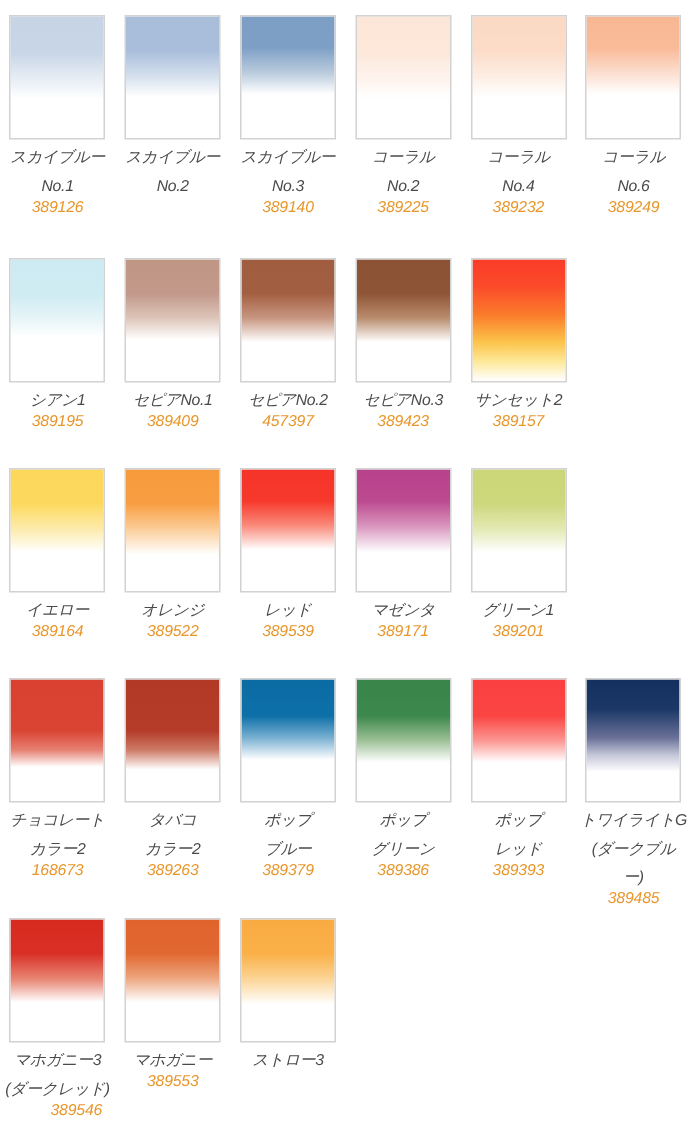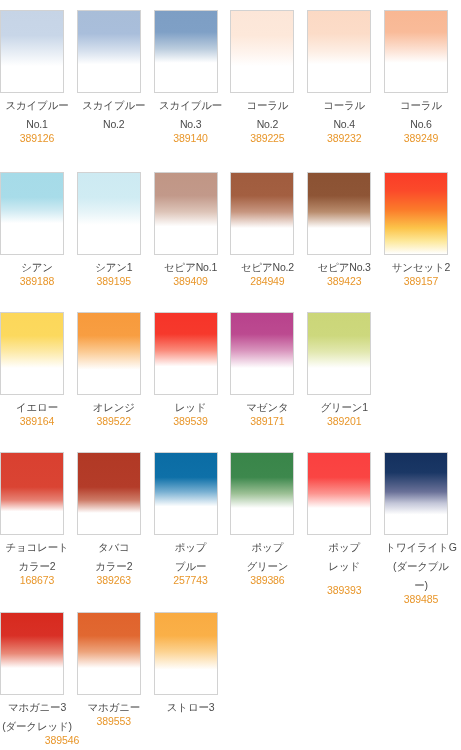--- a/index.html
+++ b/index.html
@@ -18,22 +18,23 @@
     width: 461px;
     padding: 0;
     display: flex;
     flex-wrap: wrap;
     align-content: flex-start;
   }
   .cell {
     width: 76.8px;
     display: flex;
     flex-direction: column;
-    align-items: flex-start;
+    align-items: center;
     padding-top: 10px;
+    font-style: italic;
   }
   .rowgroup {
     display: flex;
     width: 461px;
   }
   .swatch-wrap {
     width: 64px;
     height: 83px;
     position: relative;
   }
@@ -112,45 +113,38 @@
           <div class="swatch" style="background: linear-gradient(rgb(248, 183, 147) 0%, rgb(249, 187, 153) 26%, rgb(252, 223, 208) 47%, rgb(255, 255, 255) 64%, rgb(255, 255, 255) 100%);"></div>
         </div>
         <div class="label">コーラル</div>
         <div class="label">No.6</div>
         <div class="code" style="color: rgb(232, 150, 42);">389249</div>
       </div>
     </div>
     <div class="rowgroup">
       <div class="cell" style="height: 140px;">
         <div class="swatch-wrap">
-          <div class="swatch" style="background: linear-gradient(rgb(166, 219, 232) 0%, rgb(168, 220, 233) 30%, rgb(206, 234, 242) 46%, rgb(255, 255, 255) 62%, rgb(255, 255, 255) 100%);"></div>
-        </div>
-        <div class="label">シアン</div>
-        <div class="code" style="color: rgb(232, 150, 42);">389188</div>
-      </div>
-      <div class="cell" style="height: 140px;">
-        <div class="swatch-wrap">
           <div class="swatch" style="background: linear-gradient(rgb(205, 234, 242) 0%, rgb(208, 236, 243) 30%, rgb(230, 244, 248) 48%, rgb(255, 255, 255) 64%, rgb(255, 255, 255) 100%);"></div>
         </div>
         <div class="label">シアン1</div>
         <div class="code" style="color: rgb(232, 150, 42);">389195</div>
       </div>
       <div class="cell" style="height: 140px;">
         <div class="swatch-wrap">
           <div class="swatch" style="background: linear-gradient(rgb(192, 150, 133) 0%, rgb(194, 153, 138) 28%, rgb(221, 196, 184) 48%, rgb(255, 255, 255) 66%, rgb(255, 255, 255) 100%);"></div>
         </div>
         <div class="label">セピアNo.1</div>
         <div class="code" style="color: rgb(232, 150, 42);">389409</div>
       </div>
       <div class="cell" style="height: 140px;">
         <div class="swatch-wrap">
           <div class="swatch" style="background: linear-gradient(rgb(160, 92, 62) 0%, rgb(163, 95, 65) 28%, rgb(199, 150, 128) 48%, rgb(255, 255, 255) 68%, rgb(255, 255, 255) 100%);"></div>
         </div>
         <div class="label">セピアNo.2</div>
-        <div class="code" style="color: rgb(232, 150, 42);">284949</div>
+        <div class="code" style="color: rgb(232, 150, 42);">457397</div>
       </div>
       <div class="cell" style="height: 140px;">
         <div class="swatch-wrap">
           <div class="swatch" style="background: linear-gradient(rgb(139, 82, 51) 0%, rgb(142, 85, 54) 28%, rgb(185, 140, 109) 48%, rgb(255, 255, 255) 68%, rgb(255, 255, 255) 100%);"></div>
         </div>
         <div class="label">セピアNo.3</div>
         <div class="code" style="color: rgb(232, 150, 42);">389423</div>
       </div>
       <div class="cell" style="height: 140px;">
         <div class="swatch-wrap">
@@ -213,37 +207,37 @@
         <div class="label">タバコ</div>
         <div class="label">カラー2</div>
         <div class="code" style="color: rgb(232, 150, 42);">389263</div>
       </div>
       <div class="cell" style="height: 160px;">
         <div class="swatch-wrap">
           <div class="swatch" style="background: linear-gradient(rgb(11, 108, 164) 0%, rgb(14, 112, 168) 30%, rgb(121, 176, 210) 48%, rgb(255, 255, 255) 66%, rgb(255, 255, 255) 100%);"></div>
         </div>
         <div class="label">ポップ</div>
         <div class="label">ブルー</div>
-        <div class="code" style="color: rgb(232, 150, 42);">257743</div>
+        <div class="code" style="color: rgb(232, 150, 42);">389379</div>
       </div>
       <div class="cell" style="height: 160px;">
         <div class="swatch-wrap">
           <div class="swatch" style="background: linear-gradient(rgb(57, 133, 73) 0%, rgb(61, 136, 77) 30%, rgb(156, 192, 149) 50%, rgb(255, 255, 255) 68%, rgb(255, 255, 255) 100%);"></div>
         </div>
         <div class="label">ポップ</div>
         <div class="label">グリーン</div>
         <div class="code" style="color: rgb(232, 150, 42);">389386</div>
       </div>
       <div class="cell" style="height: 160px;">
         <div class="swatch-wrap">
           <div class="swatch" style="background: linear-gradient(rgb(250, 64, 64) 0%, rgb(250, 69, 67) 30%, rgb(252, 149, 144) 50%, rgb(255, 255, 255) 68%, rgb(255, 255, 255) 100%);"></div>
         </div>
         <div class="label">ポップ</div>
         <div class="label">レッド</div>
-        <div class="code" style="color: rgb(232, 150, 42); margin-top: 10px;">389393</div>
+        <div class="code" style="color: rgb(232, 150, 42);">389393</div>
       </div>
       <div class="cell" style="height: 160px;">
         <div class="swatch-wrap">
           <div class="swatch" style="background: linear-gradient(rgb(20, 48, 94) 0%, rgb(26, 55, 101) 24%, rgb(106, 113, 152) 48%, rgb(195, 198, 216) 62%, rgb(255, 255, 255) 76%, rgb(255, 255, 255) 100%);"></div>
         </div>
         <div class="label">トワイライトG</div>
         <div class="label">(ダークブル</div>
         <div class="label">ー)</div>
         <div class="code" style="color: rgb(232, 150, 42);">389485</div>
       </div>

